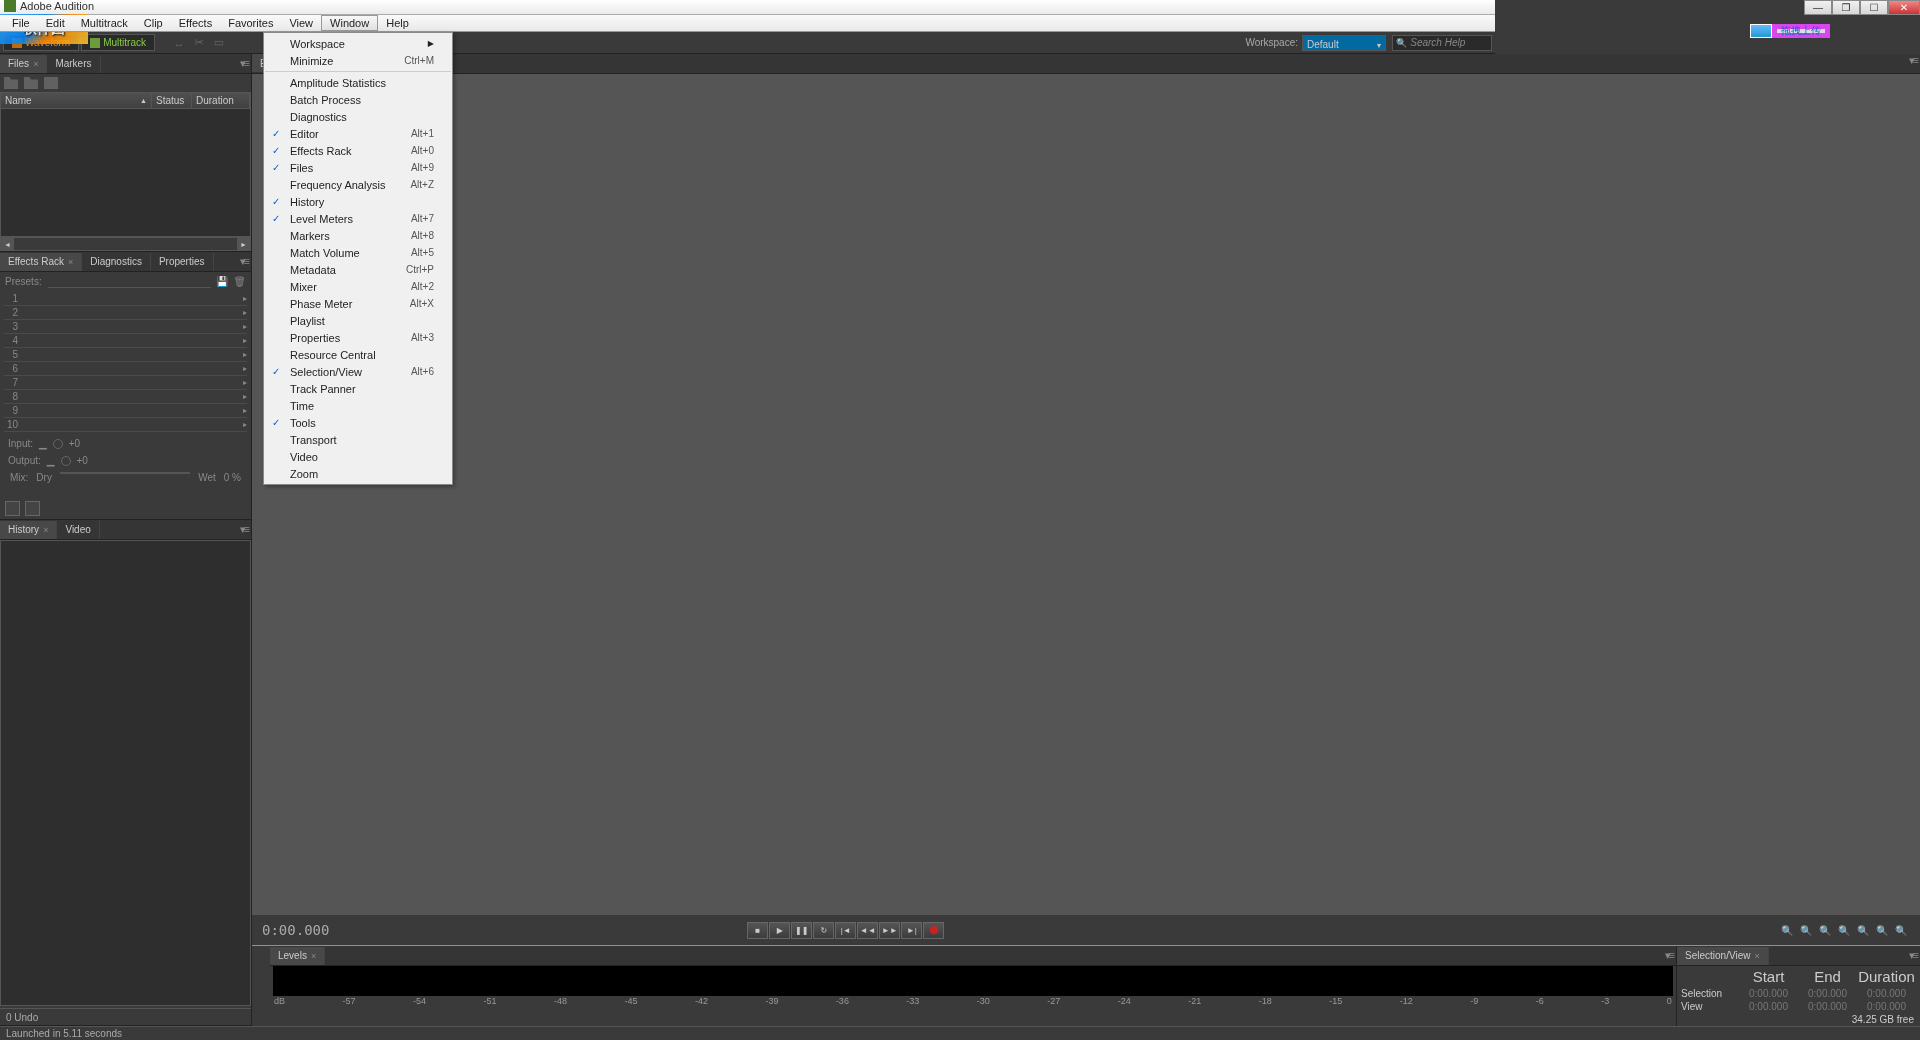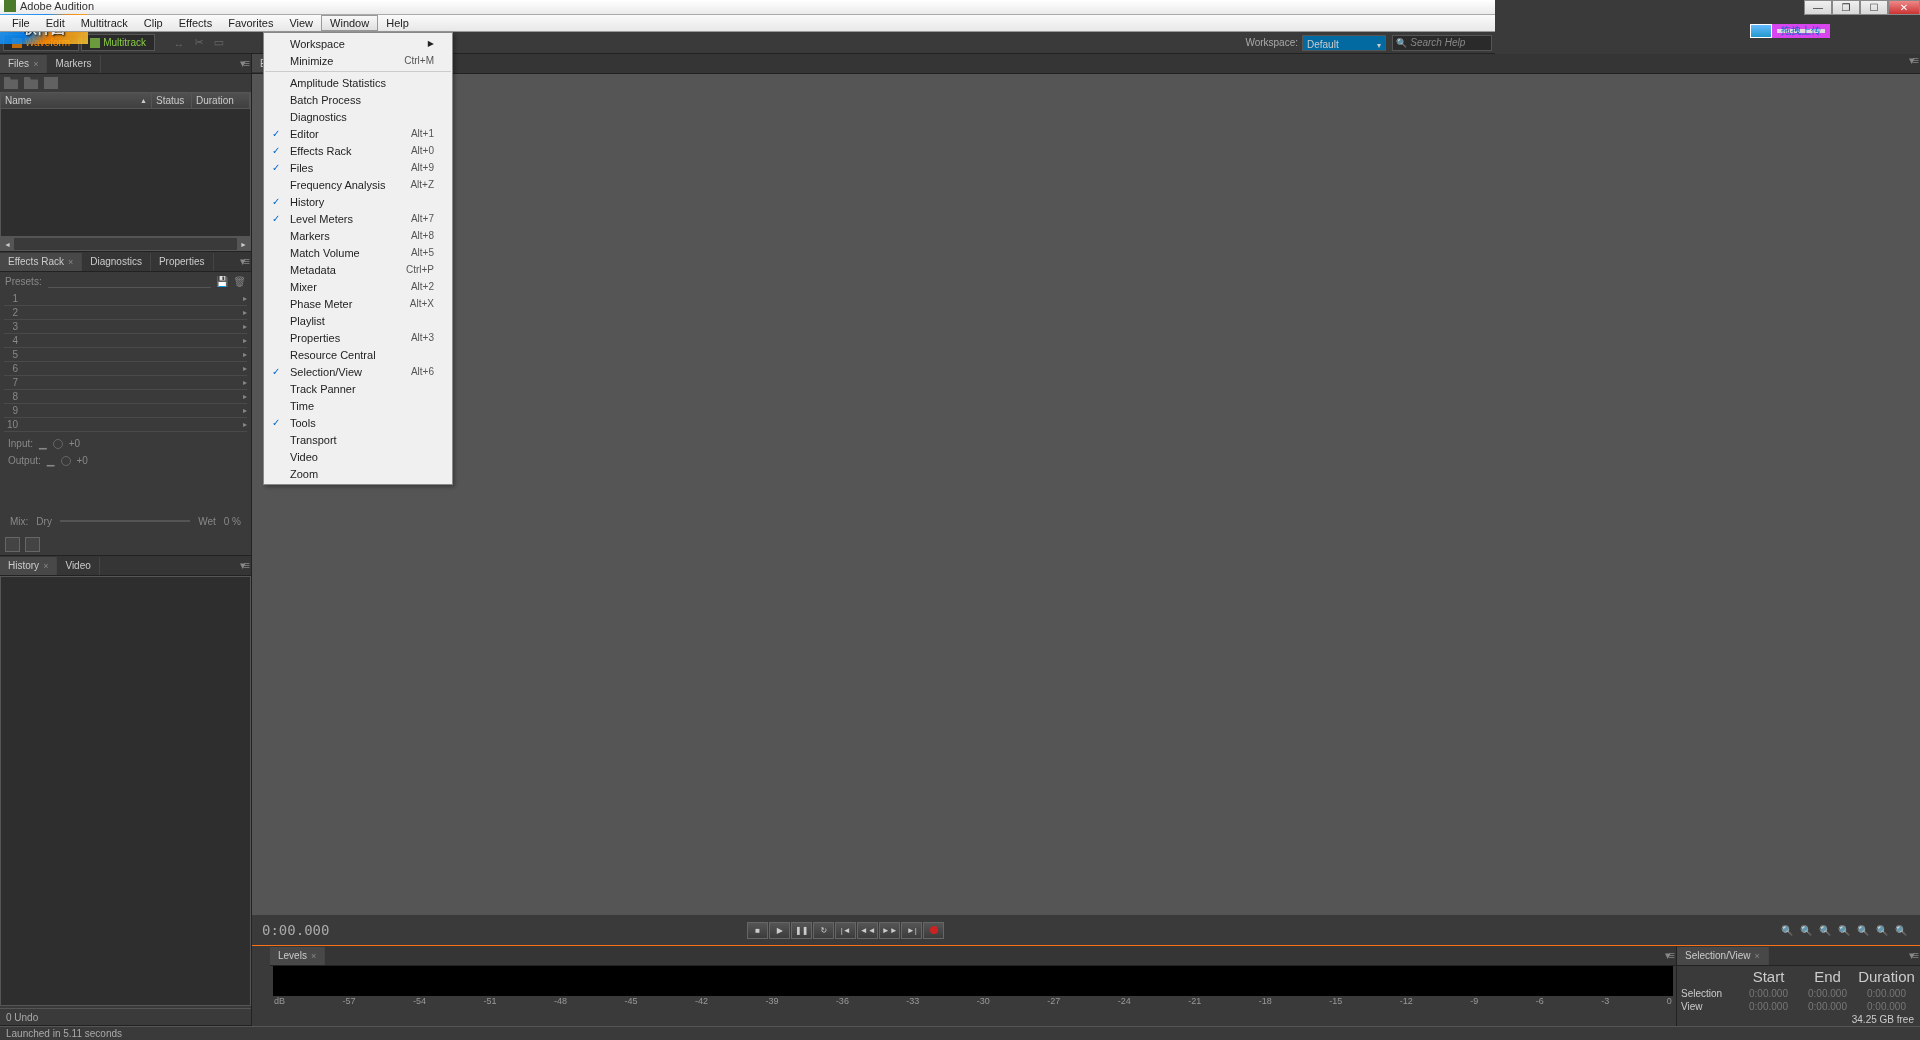--- a/index.html
+++ b/index.html
@@ -72,21 +72,21 @@
 
 .fx-presets { height: 18px; display: flex; align-items: center; padding: 0 5px; color: #888; font-size: 10px; }
 .fx-presets .sel { flex: 1; height: 14px; border-bottom: 1px solid #555; margin: 0 6px; }
 .fx-list { height: 142px; padding: 2px 4px; }
 .fx-row { height: 14px; display: flex; align-items: center; font-size: 10px; color: #888; border-bottom: 1px solid #4a4a4a; }
 .fx-row .n { width: 14px; text-align: right; }
 .fx-row .ar { margin-left: auto; font-size: 8px; }
 .fx-io { padding: 3px 8px; color: #888; font-size: 10px; }
 .fx-io-row { display: flex; align-items: center; height: 17px; gap: 6px; }
 .fx-io-row .knob { width: 10px; height: 10px; border-radius: 50%; border: 1px solid #666; }
-.fx-mix { height: 26px; display: flex; align-items: center; padding: 0 10px; color: #888; font-size: 10px; gap: 8px; margin-top: 36px; }
+.fx-mix { height: 26px; display: flex; align-items: flex-start; padding: 0 10px; color: #888; font-size: 10px; gap: 8px; }
 .fx-mix .slider { flex: 1; height: 2px; background: #2a2a2a; border: 1px solid #555; }
 .fx-bot { height: 21px; display: flex; align-items: center; padding: 0 5px; gap: 5px; }
 .fx-bot .b { width: 15px; height: 15px; background: #444; border: 1px solid #666; }
 
 
 .hv-body { flex: 1; background: #2e2e2e; border: 1px solid #555; margin: 0 0 2px 0; }
 
 
 .undo-bar { height: 17px; border-top: 1px solid #555; display: flex; align-items: center; padding: 0 6px; font-size: 10px; color: #aaa; }
 

